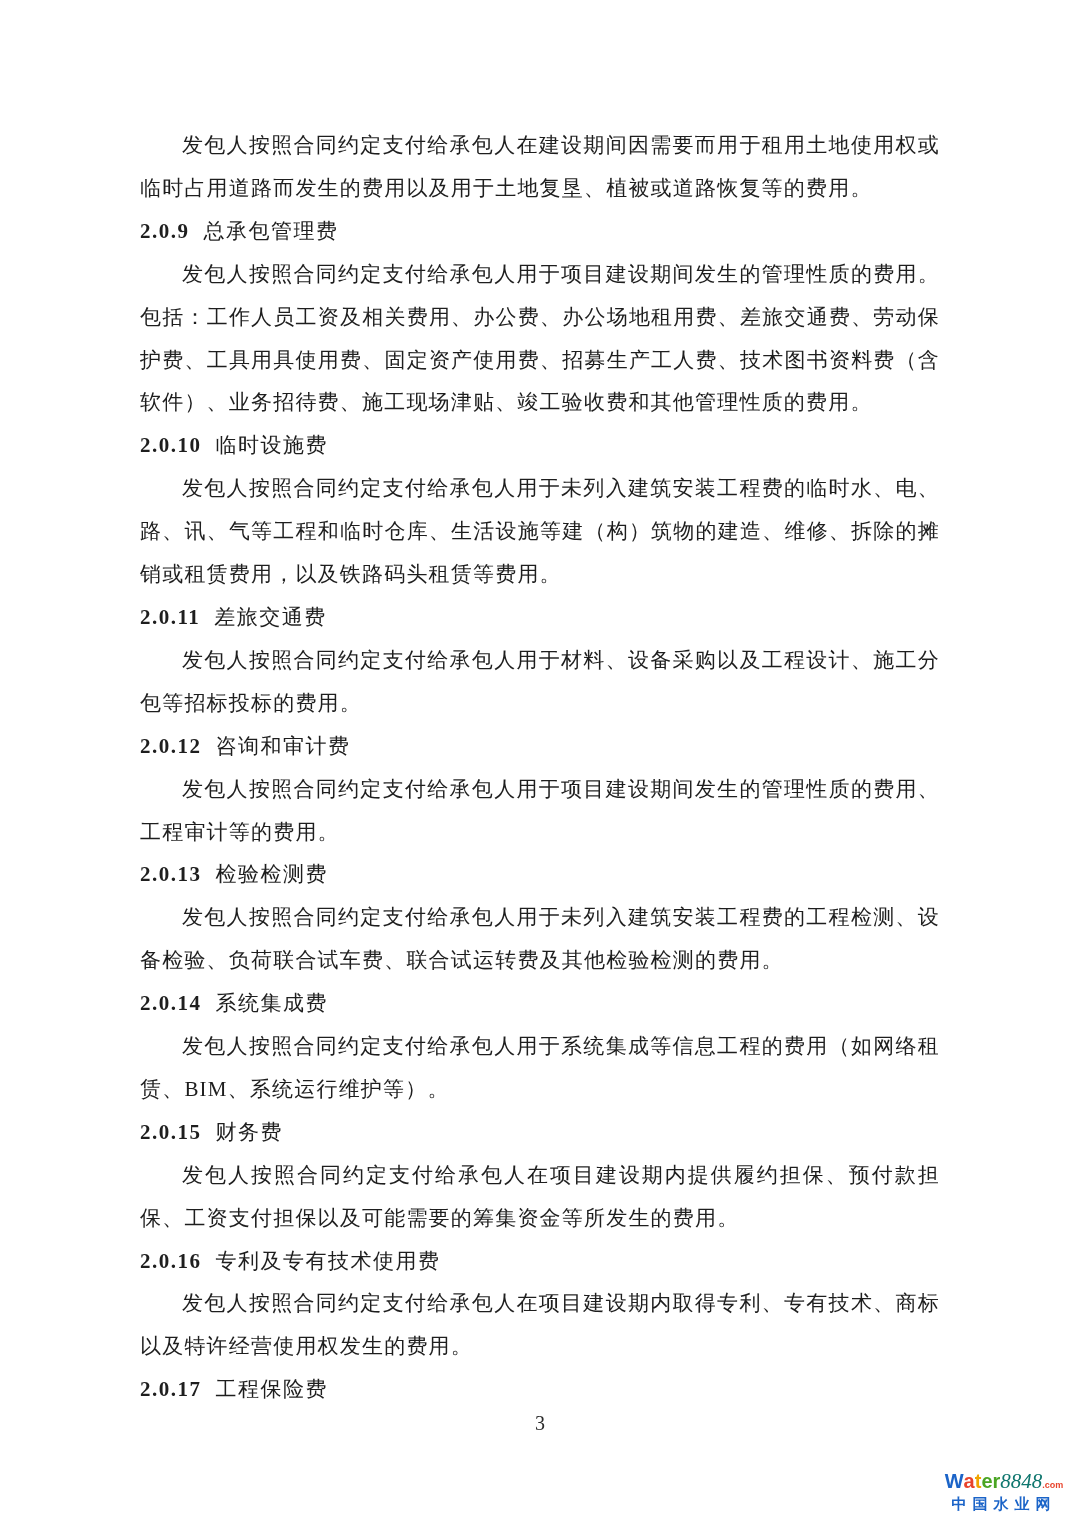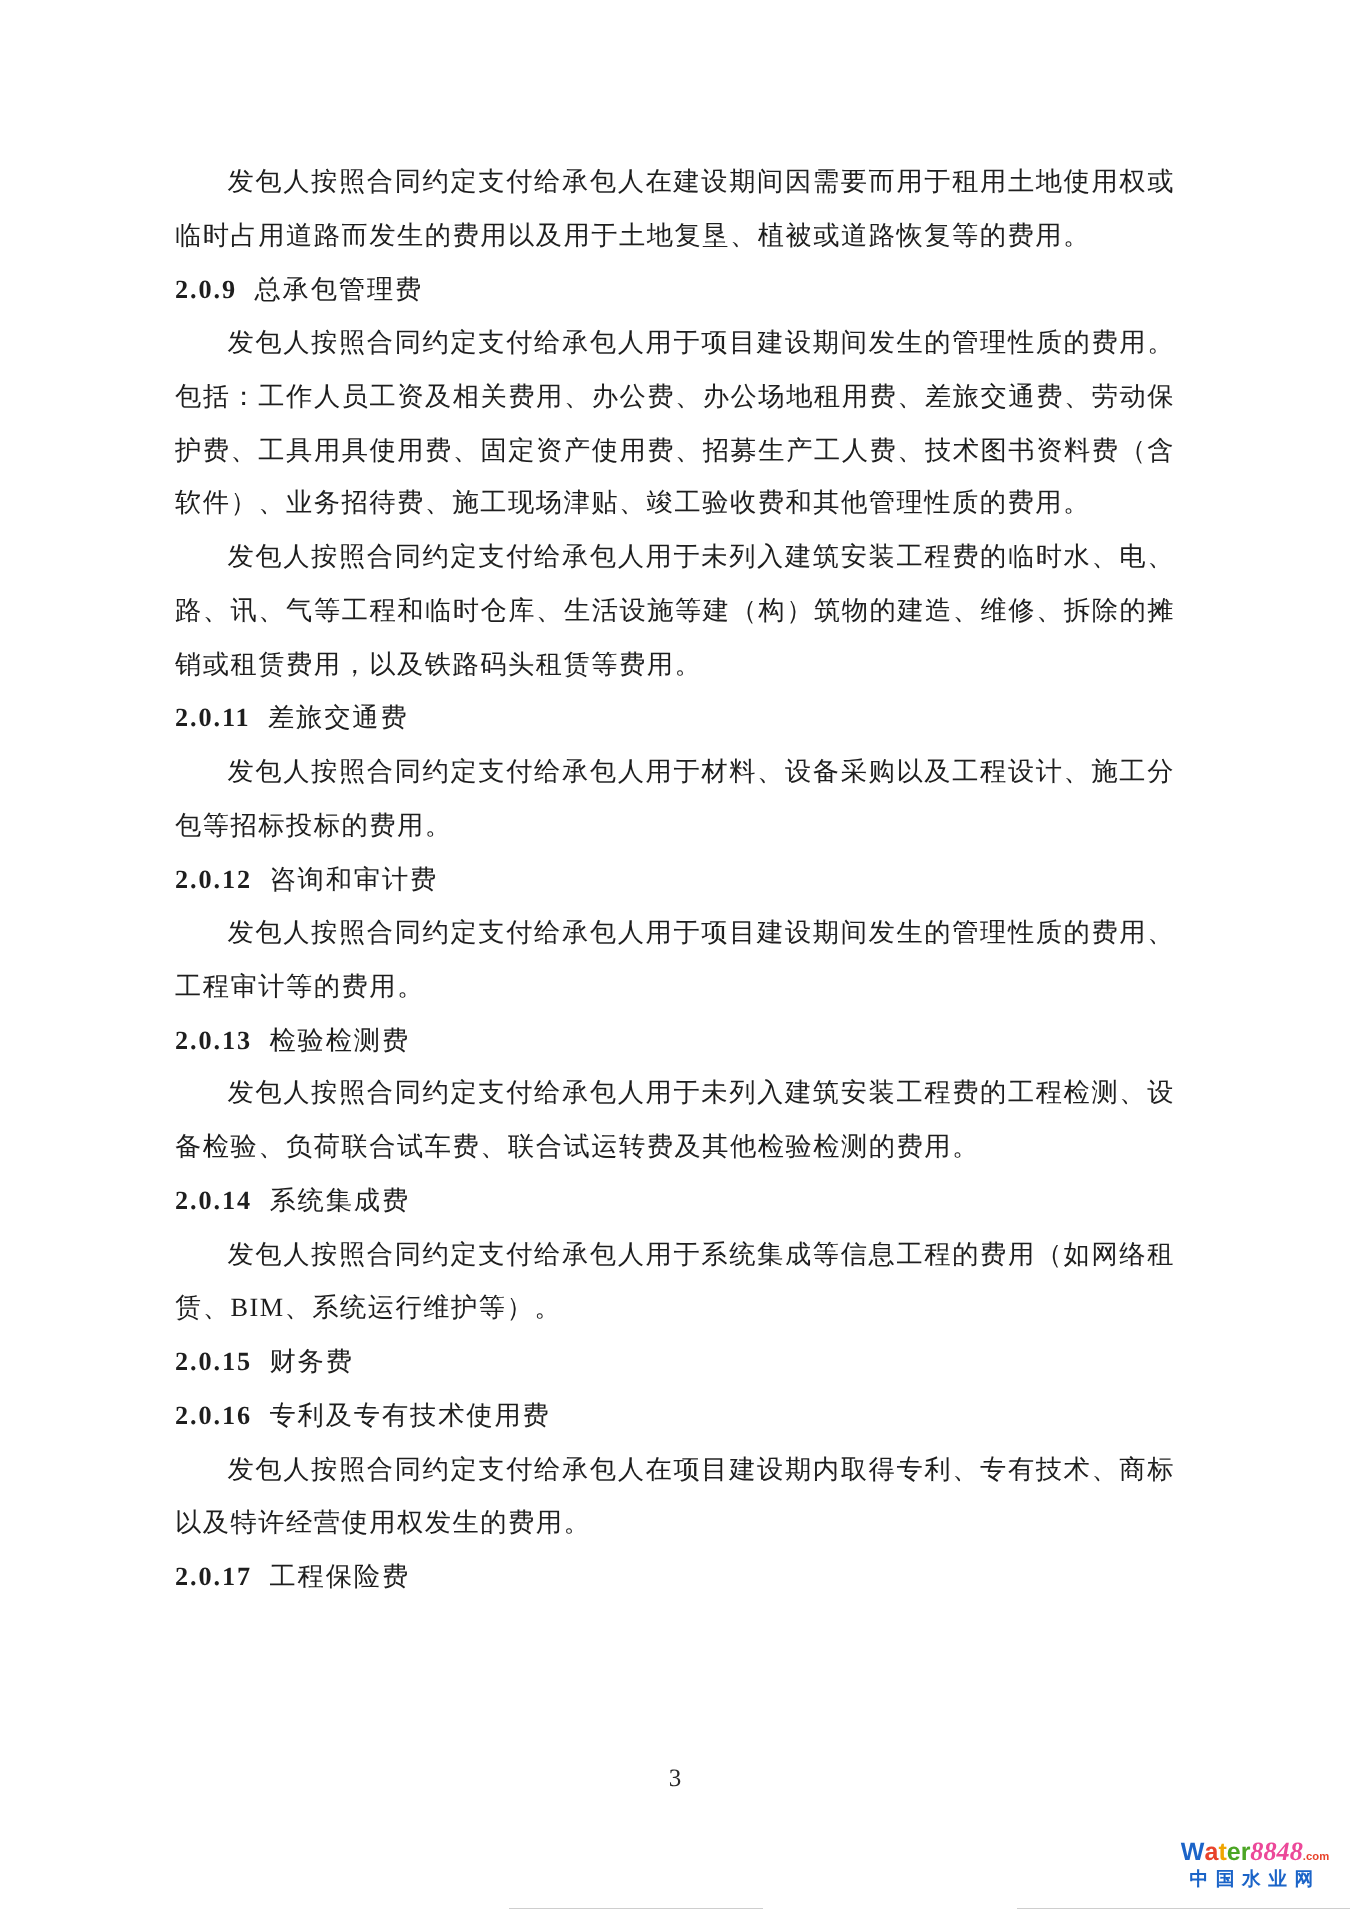--- a/index.html
+++ b/index.html
@@ -67,23 +67,23 @@
     white-space: nowrap;
     font-size: 20px;
     font-weight: bold;
   }
   .wm-brand span {
     display: inline-block;
   }
   .wm-num {
     font-family: "Liberation Serif", "DejaVu Serif", serif;
     font-style: italic;
-    font-weight: bold;
+    font-weight: normal;
     font-size: 21px;
-    color: #ec4899;
+    color: #0f766e;
   }
   .wm-tld {
     font-size: 9px;
     font-weight: bold;
     color: #e8432b;
     vertical-align: baseline;
     text-align: right;
   }
   .wm-line2 {
     margin-top: 3px;
@@ -96,30 +96,32 @@
 </style>
 </head>
 <body>
 
 <div class="page">
 
   <div class="content" id="doc-content">
       <p class="para">发包人按照合同约定支付给承包人在建设期间因需要而用于租用土地使用权或临时占用道路而发生的费用以及用于土地复垦、植被或道路恢复等的费用。</p>
       <p class="heading"><span class="hnum">2.0.9</span><span class="htitle">总承包管理费</span></p>
       <p class="para">发包人按照合同约定支付给承包人用于项目建设期间发生的管理性质的费用。包括：工作人员工资及相关费用、办公费、办公场地租用费、差旅交通费、劳动保护费、工具用具使用费、固定资产使用费、招募生产工人费、技术图书资料费（含软件）、业务招待费、施工现场津贴、竣工验收费和其他管理性质的费用。</p>
+      <p class="heading"><span class="hnum">2.0.10</span><span class="htitle">临时设施费</span></p>
       <p class="para">发包人按照合同约定支付给承包人用于未列入建筑安装工程费的临时水、电、路、讯、气等工程和临时仓库、生活设施等建（构）筑物的建造、维修、拆除的摊销或租赁费用，以及铁路码头租赁等费用。</p>
       <p class="heading"><span class="hnum">2.0.11</span><span class="htitle">差旅交通费</span></p>
       <p class="para">发包人按照合同约定支付给承包人用于材料、设备采购以及工程设计、施工分包等招标投标的费用。</p>
       <p class="heading"><span class="hnum">2.0.12</span><span class="htitle">咨询和审计费</span></p>
       <p class="para">发包人按照合同约定支付给承包人用于项目建设期间发生的管理性质的费用、工程审计等的费用。</p>
       <p class="heading"><span class="hnum">2.0.13</span><span class="htitle">检验检测费</span></p>
       <p class="para">发包人按照合同约定支付给承包人用于未列入建筑安装工程费的工程检测、设备检验、负荷联合试车费、联合试运转费及其他检验检测的费用。</p>
       <p class="heading"><span class="hnum">2.0.14</span><span class="htitle">系统集成费</span></p>
       <p class="para">发包人按照合同约定支付给承包人用于系统集成等信息工程的费用（如网络租赁、BIM、系统运行维护等）。</p>
       <p class="heading"><span class="hnum">2.0.15</span><span class="htitle">财务费</span></p>
+      <p class="para">发包人按照合同约定支付给承包人在项目建设期内提供履约担保、预付款担保、工资支付担保以及可能需要的筹集资金等所发生的费用。</p>
       <p class="heading"><span class="hnum">2.0.16</span><span class="htitle">专利及专有技术使用费</span></p>
       <p class="para">发包人按照合同约定支付给承包人在项目建设期内取得专利、专有技术、商标以及特许经营使用权发生的费用。</p>
       <p class="heading"><span class="hnum">2.0.17</span><span class="htitle">工程保险费</span></p>
     </div>
 
   <div class="pagenum">3</div>
 
   <div class="watermark">
     <div class="wm-line1">
       <span class="wm-brand" id="wm-brand"><span style="color: rgb(27, 100, 200);">W</span><span style="color: rgb(232, 67, 43);">a</span><span style="color: rgb(240, 165, 0);">t</span><span style="color: rgb(75, 165, 36);">e</span><span style="color: rgb(75, 165, 36);">r</span></span><span class="wm-num">8848</span><span class="wm-tld">.com</span>

